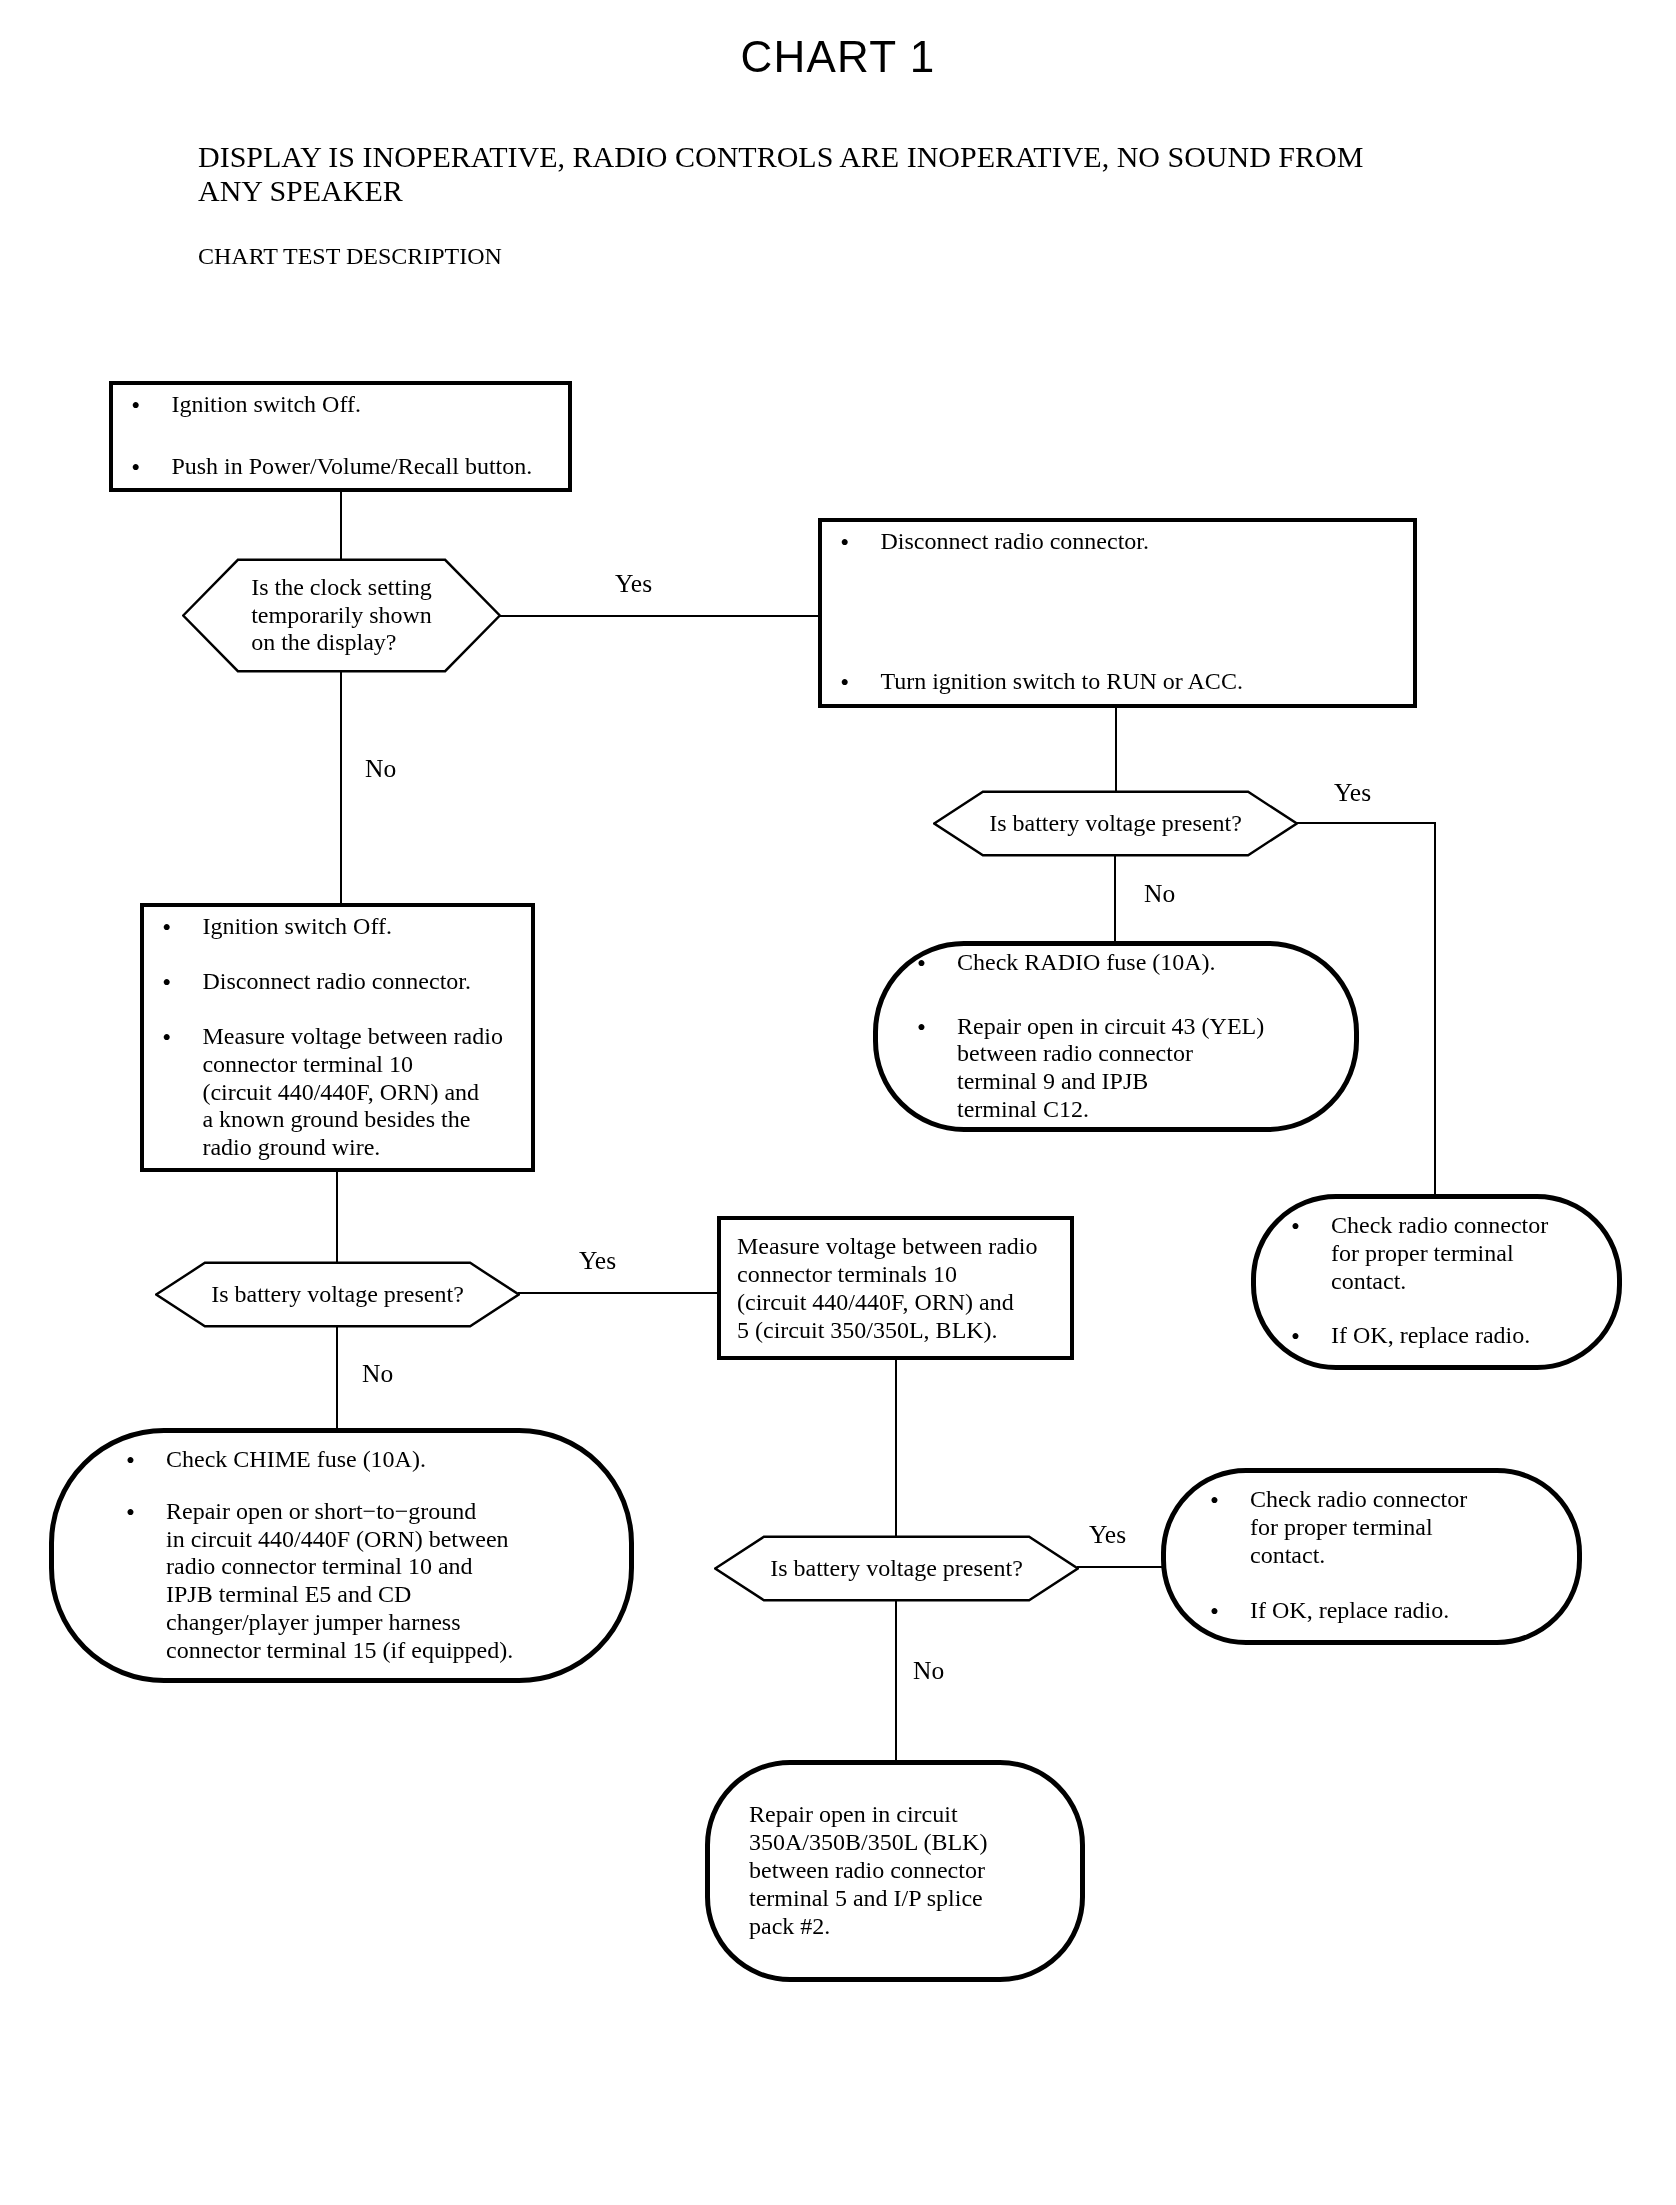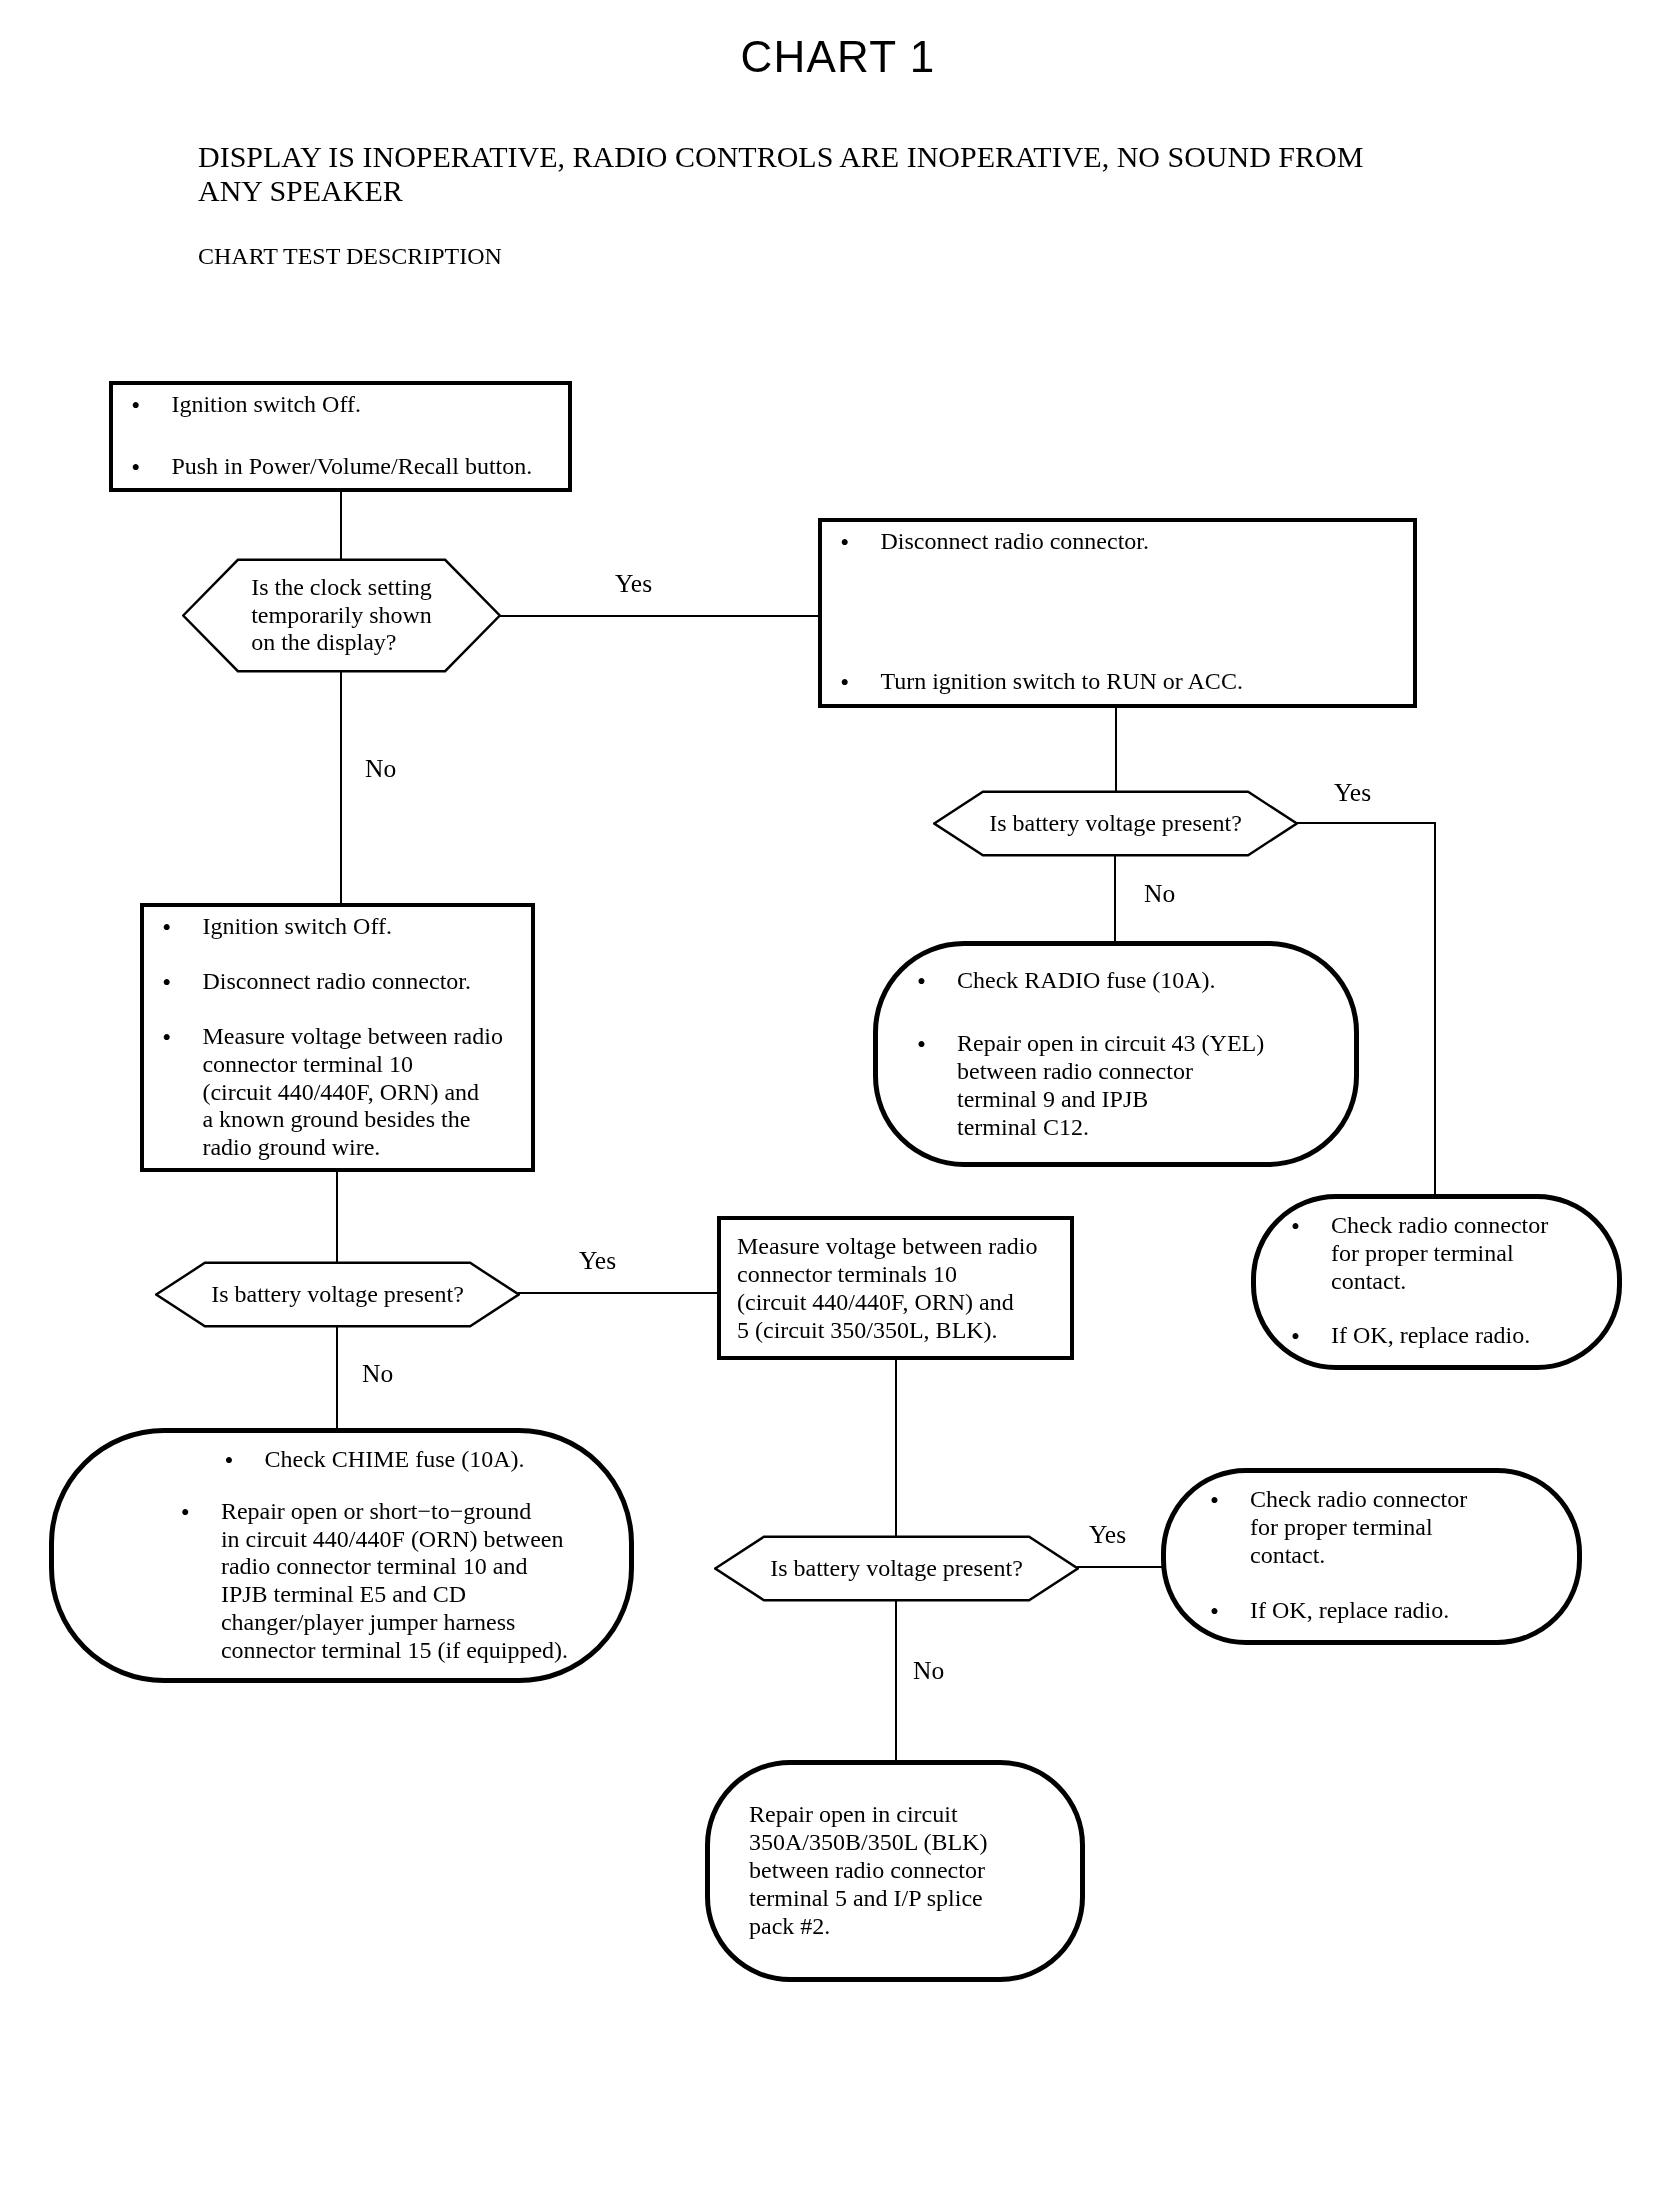--- a/index.html
+++ b/index.html
@@ -87,21 +87,21 @@
     </div>
   </div>
 
   <div class="decision" style="left:933px;top:790px;width:365px;height:67px;">
     <svg viewBox="0 0 600 110" preserveAspectRatio="none">
       <polygon points="2,55 82,3 518,3 598,55 518,107 82,107" fill="#ffffff" stroke="#000000" stroke-width="4"></polygon>
     </svg>
     <div class="dtext">Is battery voltage present?</div>
   </div>
 
-  <div class="terminal" style="left:873px;top:941px;width:486px;height:226px;border-radius:91px;gap:34px;padding-left:34px;">
+  <div class="terminal" style="left:873px;top:941px;width:486px;height:191px;border-radius:91px;gap:34px;padding-left:34px;">
     <div class="bi">
       <span class="bullet"></span>
       <span class="txt">Check RADIO fuse (10A).</span>
     </div>
     <div class="bi">
       <span class="bullet"></span>
       <span class="txt">Repair open in circuit 43 (YEL)
 between radio connector
 terminal 9 and IPJB
 terminal C12.</span>
@@ -147,21 +147,21 @@
       <span class="txt">Check radio connector
 for proper terminal
 contact.</span>
     </div>
     <div class="bi">
       <span class="bullet"></span>
       <span class="txt">If OK, replace radio.</span>
     </div>
   </div>
 
-  <div class="terminal" style="left:49px;top:1428px;width:585px;height:255px;border-radius:115px;gap:22px;padding-left:67px;align-items:center;">
+  <div class="terminal" style="left:49px;top:1428px;width:585px;height:255px;border-radius:115px;gap:22px;padding-left:67px;">
     <div class="bi">
       <span class="bullet"></span>
       <span class="txt">Check CHIME fuse (10A).</span>
     </div>
     <div class="bi">
       <span class="bullet"></span>
       <span class="txt">Repair open or short−to−ground
 in circuit 440/440F (ORN) between
 radio connector terminal 10 and
 IPJB terminal E5 and CD

